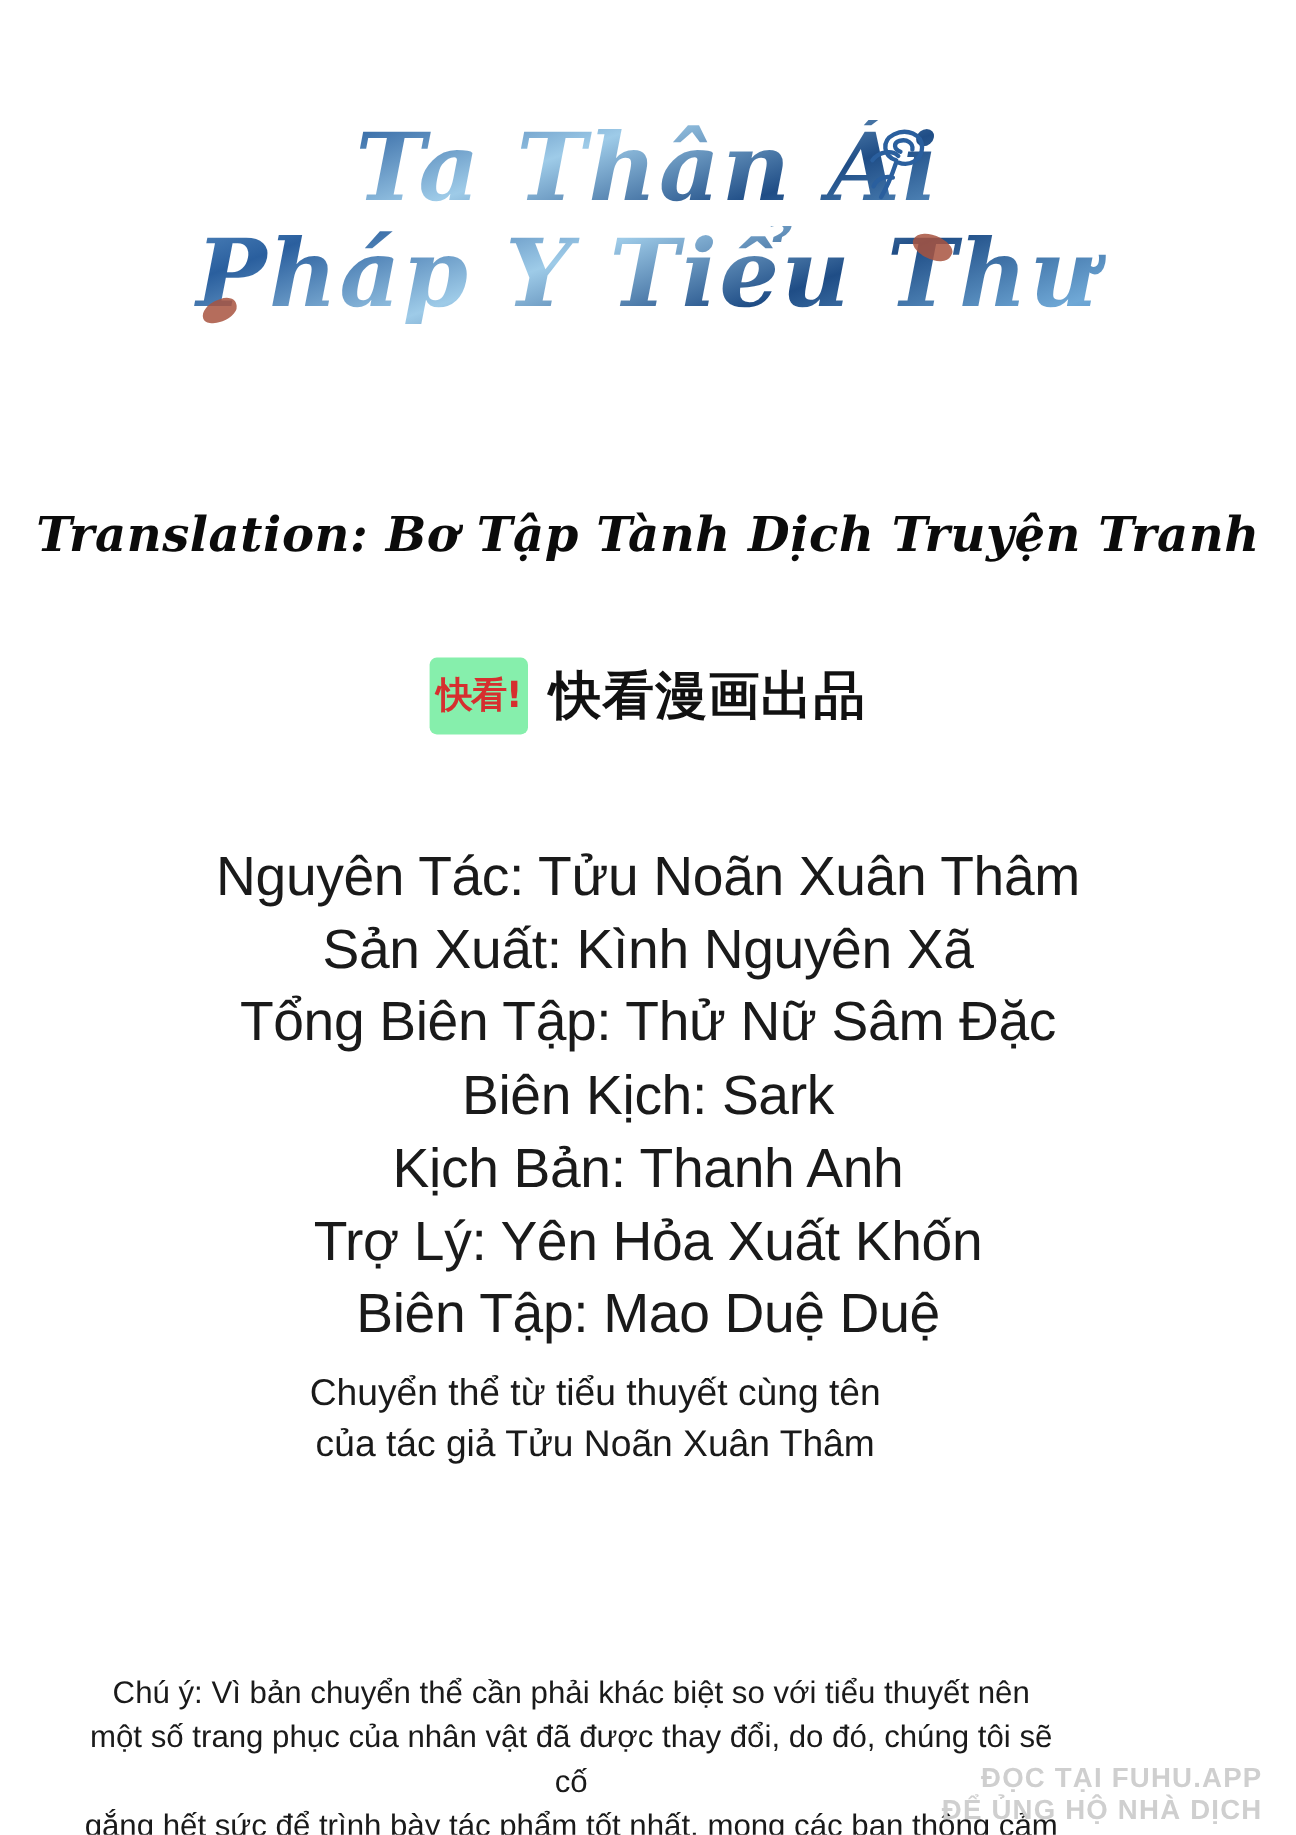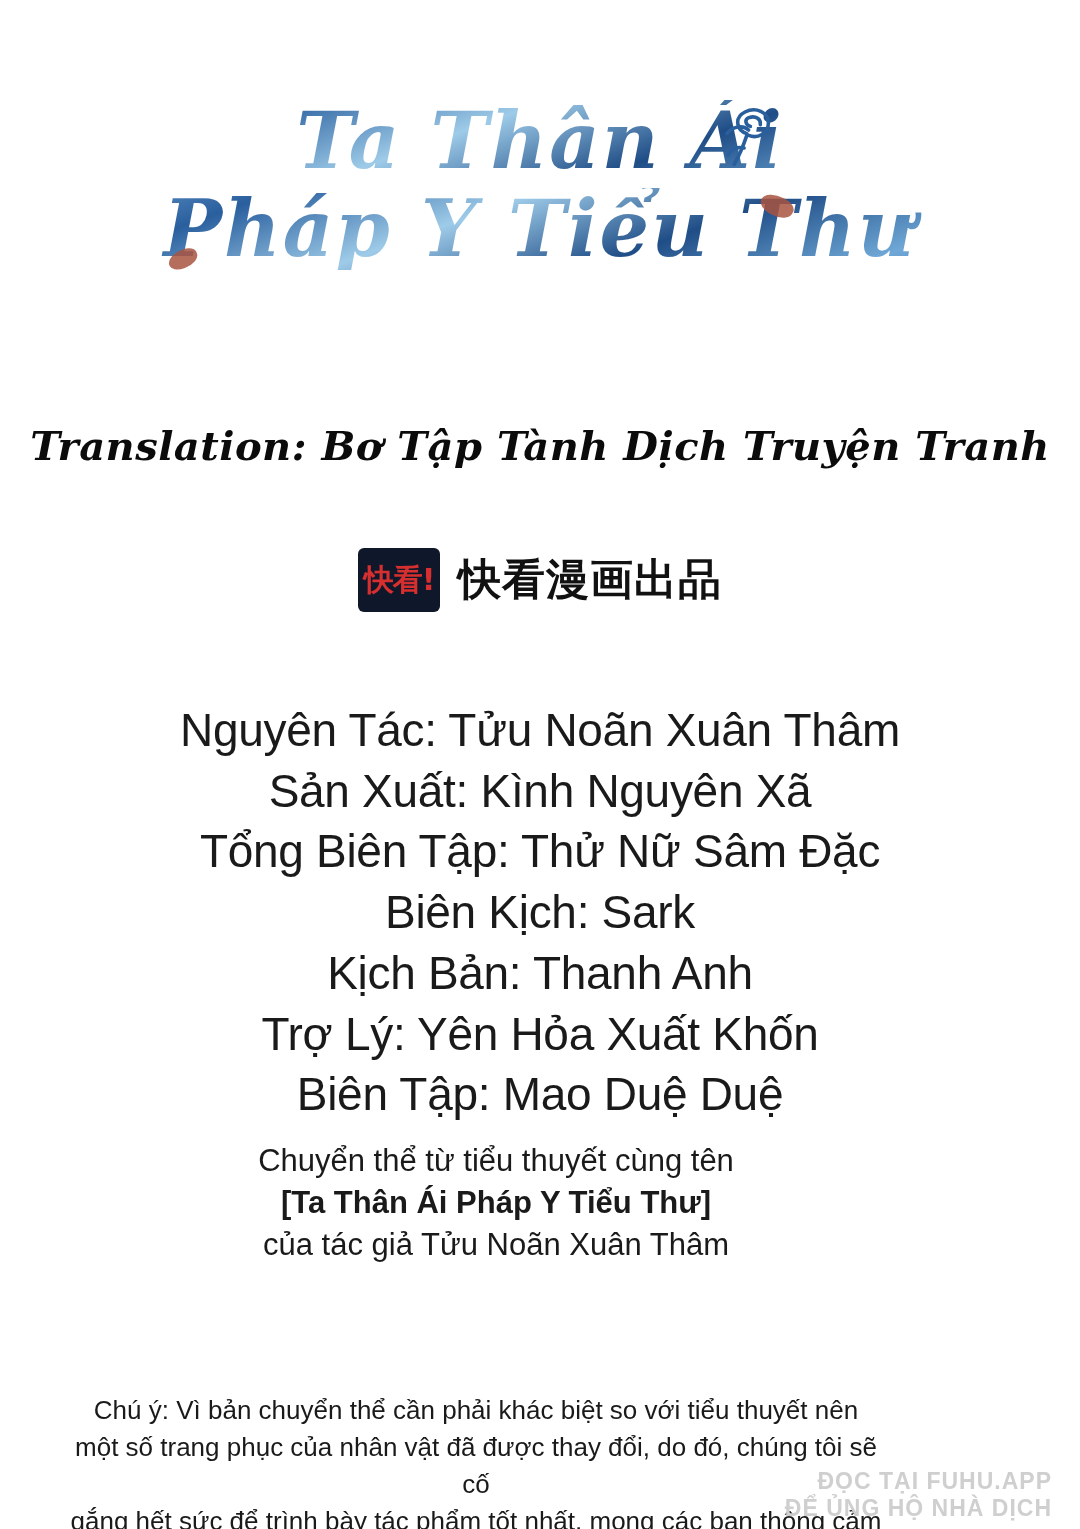--- a/index.html
+++ b/index.html
@@ -86,21 +86,21 @@
     top: 548px;
     width: 1080px;
     display: flex;
     align-items: center;
     justify-content: center;
     gap: 18px;
   }
   .brand-badge {
     width: 82px;
     height: 64px;
-    background: #0f172a;
+    background: #86efac;
     border-radius: 6px;
     display: flex;
     align-items: center;
     justify-content: center;
     color: #d62f2f;
     font-size: 30px;
     font-weight: 700;
     font-family: "DejaVu Sans", sans-serif;
     letter-spacing: -1px;
     line-height: 1;
@@ -205,21 +205,20 @@
     <div class="credit-line">Sản Xuất: Kình Nguyên Xã</div>
     <div class="credit-line">Tổng Biên Tập: Thử Nữ Sâm Đặc</div>
     <div class="credit-line">Biên Kịch: Sark</div>
     <div class="credit-line">Kịch Bản: Thanh Anh</div>
     <div class="credit-line">Trợ Lý: Yên Hỏa Xuất Khốn</div>
     <div class="credit-line">Biên Tập: Mao Duệ Duệ</div>
   </div>
 
   <div class="adaptation">
     <div class="adapt-line">Chuyển thể từ tiểu thuyết cùng tên</div>
-    <div class="adapt-line bold">[Ta Thân Ái Pháp Y Tiểu Thư]</div>
     <div class="adapt-line">của tác giả Tửu Noãn Xuân Thâm</div>
   </div>
 
   <div class="footnote">
     <div class="foot-line">Chú ý: Vì bản chuyển thể cần phải khác biệt so với tiểu thuyết nên</div>
     <div class="foot-line">một số trang phục của nhân vật đã được thay đổi, do đó, chúng tôi sẽ cố</div>
     <div class="foot-line">gắng hết sức để trình bày tác phẩm tốt nhất, mong các bạn thông cảm</div>
   </div>
 
   <div class="watermark">

